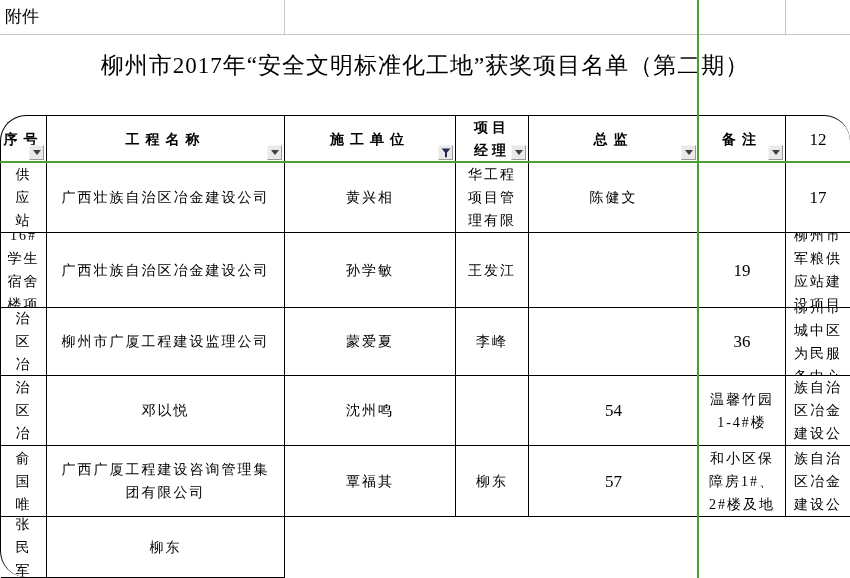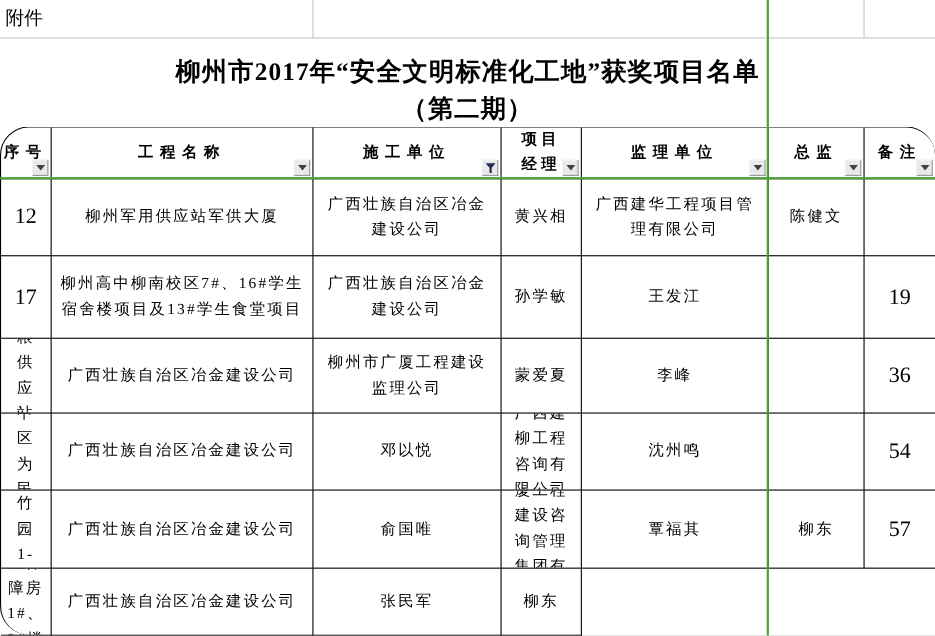--- a/index.html
+++ b/index.html
@@ -11,44 +11,44 @@
   
   .grid-h { position:absolute; background:#c6c6c6; height:1px; }
   .grid-v { position:absolute; background:#c6c6c6; width:1px; }
   
   #attachment {
     position:absolute; left:5px; top:0; height:34px; line-height:34px;
     font-size:17px;
   }
   
   #title-block {
-    position:absolute; left:0; top:42px; width:850px; height:80px;
-    display:flex; flex-direction:column; align-items:center; justify-content:center;
-    font-size:23px; font-weight:bold; line-height:33px; letter-spacing:1px;
+    position:absolute; left:0; top:25px; width:850px; height:80px;
+    display:flex; flex-direction:row; align-items:center; justify-content:center;
+    font-size:23px; font-weight:normal; line-height:33px; letter-spacing:1px;
     text-align:center;
   }
   
   #award-table {
     position:absolute; left:0; top:115px; width:850px; height:462px;
     display:grid;
     grid-template-columns:46px 238px 171px 73px 170px 87px 65px;
     grid-template-rows:47px 70px 75px 68px 70px 71px 61px;
     border-top:1px solid #000; border-left:1px solid #000;
     font-size:14px;
     border-radius:26px;
   }
   .cell {
     border-right:1px solid #000; border-bottom:1px solid #000;
     display:flex; align-items:center; justify-content:center;
     text-align:center; position:relative; line-height:23px;
     padding:0 8px; letter-spacing:2px; overflow:hidden;
   }
   .hcell { font-weight:bold; letter-spacing:6px; padding:0 2px; }
   .hcell .hdr-label { white-space:pre-line; }
-  .c-no { letter-spacing:0; font-size:20px; padding:0 2px; }
+  .c-no { letter-spacing:0; font-size:17px; padding:0 2px; }
   
   .filter-btn {
     position:absolute; right:2px; bottom:2px; width:15px; height:15px;
     background:#e9e9e9; border:1px solid #9a9a9a;
     border-top-color:#f5f5f5; border-left-color:#f5f5f5;
     display:flex; align-items:center; justify-content:center; cursor:pointer;
   }
   .arrow-down {
     width:0; height:0; border-left:4px solid transparent;
     border-right:4px solid transparent; border-top:5px solid #404040;
@@ -96,26 +96,20 @@
       </span>
     </div>
     <div class="cell hcell">
       <span class="hdr-label" style="letter-spacing:4px;">项目
 经理</span>
       <span class="filter-btn">
           <span class="arrow-down"></span>
         </span>
     </div>
     <div class="cell hcell">
-      <span class="hdr-label">监理单位</span>
-      <span class="filter-btn">
-          <span class="arrow-down"></span>
-        </span>
-    </div>
-    <div class="cell hcell">
       <span class="hdr-label">总监</span>
       <span class="filter-btn">
           <span class="arrow-down"></span>
         </span>
     </div>
     <div class="cell hcell">
       <span class="hdr-label">备注</span>
       <span class="filter-btn">
           <span class="arrow-down"></span>
         </span>
@@ -141,21 +135,20 @@
     <div class="cell">广西壮族自治区冶金建设公司</div>
     <div class="cell">柳州市广厦工程建设监理公司</div>
     <div class="cell">蒙爱夏</div>
     <div class="cell">李峰</div>
     <div class="cell"></div>
 
     <div class="cell c-no">36</div>
     <div class="cell">柳州市城中区为民服务中心</div>
     <div class="cell">广西壮族自治区冶金建设公司</div>
     <div class="cell">邓以悦</div>
-    <div class="cell">广西建柳工程咨询有限公司</div>
     <div class="cell">沈州鸣</div>
     <div class="cell"></div>
 
     <div class="cell c-no">54</div>
     <div class="cell">温馨竹园1-4#楼</div>
     <div class="cell">广西壮族自治区冶金建设公司</div>
     <div class="cell">俞国唯</div>
     <div class="cell">广西广厦工程建设咨询管理集团有限公司</div>
     <div class="cell">覃福其</div>
     <div class="cell">柳东</div>

